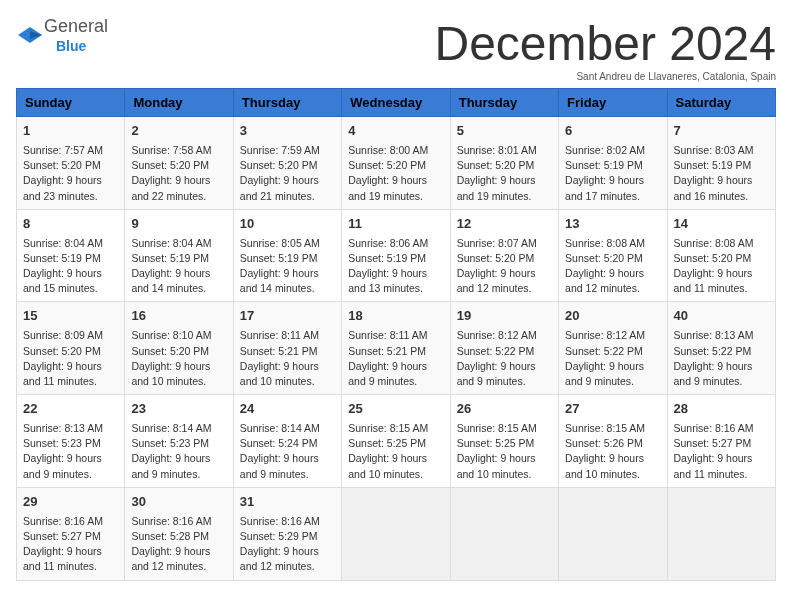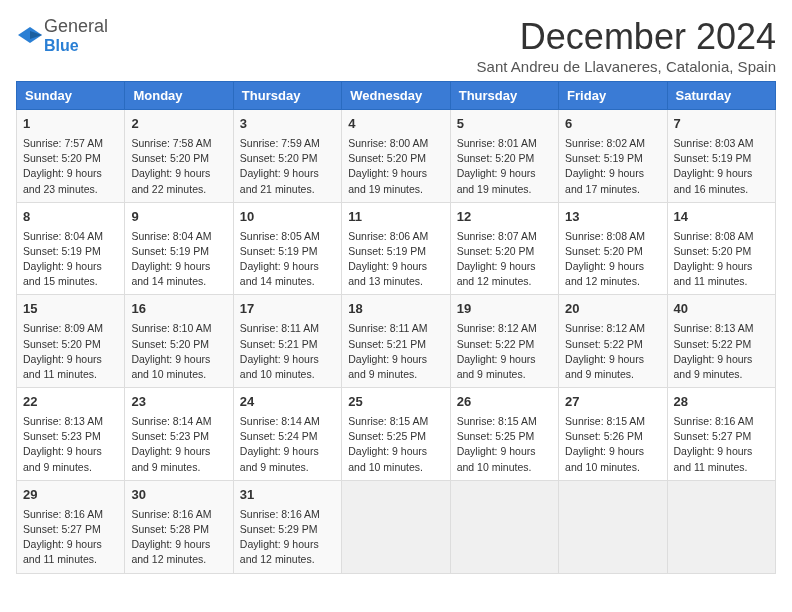--- a/index.html
+++ b/index.html
@@ -14,37 +14,37 @@
       display: flex;
       align-items: flex-start;
       justify-content: space-between;
       margin-bottom: 4px;
     }
     .logo {
       display: flex;
       align-items: center;
     }
     .logo-text-general { font-size: 18px; color: #555; font-weight: normal; }
-    .logo-text-blue { font-size: 16px; color: #2a7fd4; font-weight: bold; }
+    .logo-text-blue { font-size: 14px; color: #2a7fd4; font-weight: bold; margin-left: 12px; }
     .logo-icon {
       width: 28px;
       height: 22px;
     }
     .title-block { text-align: right; }
-    .month-title { font-size: 36px; color: #333; font-weight: normal; }
-    .location-title { font-size: 15px; color: #555; }
+    .month-title { font-size: 48px; color: #333; font-weight: normal; }
+    .location-title { font-size: 10px; color: #555; }
     .calendar {
       width: 100%;
       border-collapse: collapse;
       border: 1px solid #ccc;
       margin-top: 6px;
     }
     .calendar th {
       background: #3a7bd5;
-      color: #ffffff;
+      color: #000000;
       text-align: left;
       padding: 6px 8px;
       font-size: 13px;
       border: 1px solid #2a6bc0;
     }
     .calendar td {
       vertical-align: top;
       padding: 5px 6px;
       font-size: 10.5px;
       color: #333;

